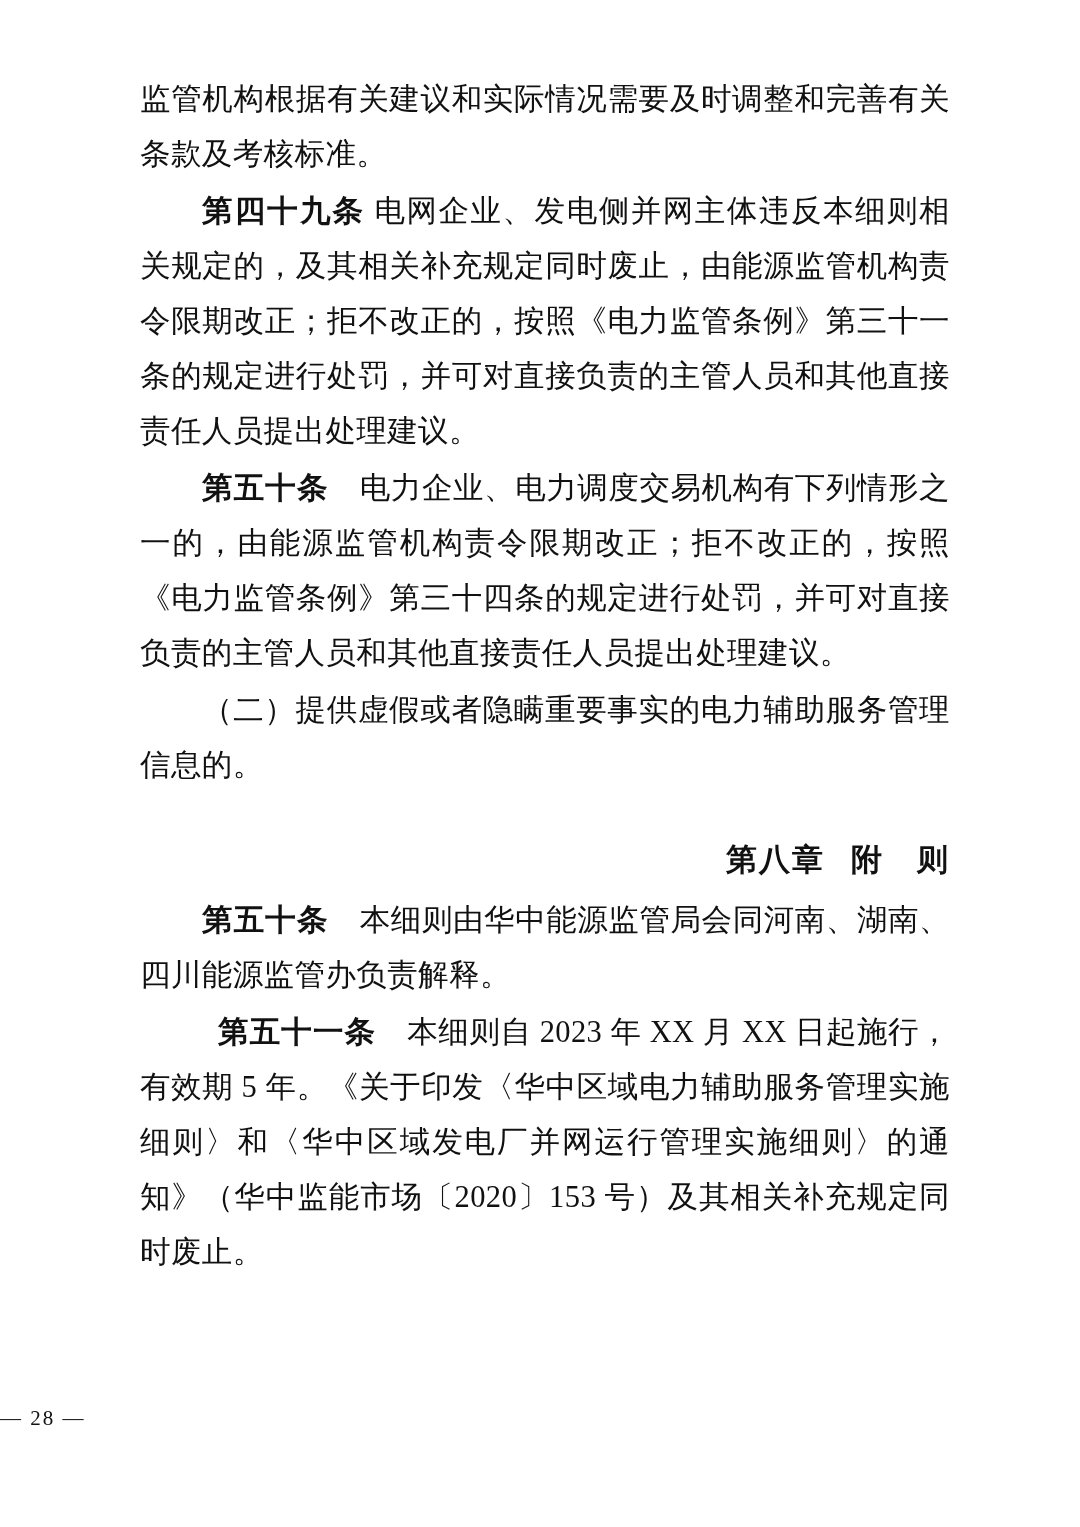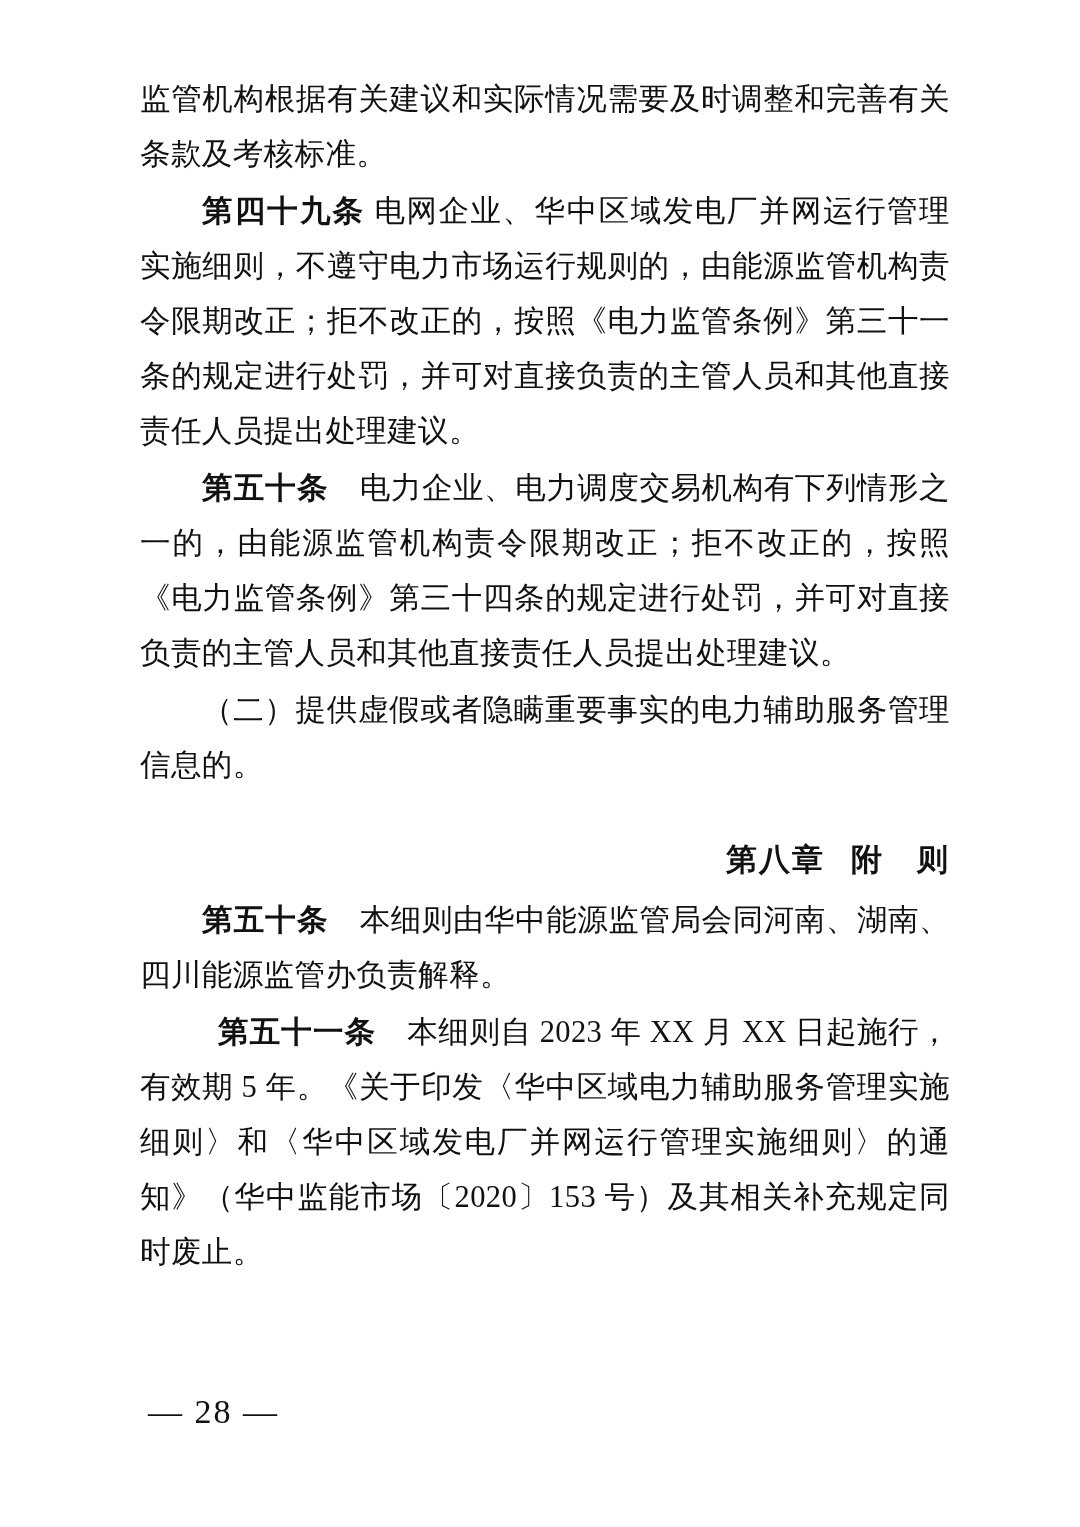--- a/index.html
+++ b/index.html
@@ -56,36 +56,35 @@
   .chapter-gap {
     display: inline-block;
     width: 26px;
   }
   .page-number {
     position: absolute;
     left: 0;
     right: 0;
     bottom: 96px;
     text-align: left;
-    padding-left: 148px;
-    font-size: 34px;
+    font-size: 21px;
     letter-spacing: 2px;
     color: #111;
     font-family: "Liberation Serif", "DejaVu Serif", serif;
   }
 </style>
 </head>
 <body>
 
 <div class="page">
 
   <p class="body-text para">监管机构根据有关建议和实际情况需要及时调整和完善有关条款及考核标准。</p>
 
   <p class="body-text para para-indent">
-    <span class="art-label">第四十九条</span><span> 电网企业、华中区域发电厂并网运行管理实施细则，不遵守电力市场运行规则的，由能源监管机构责令限期改正；拒不改正的，按照《电力监管条例》第三十一条的规定进行处罚，并可对直接负责的主管人员和其他直接责任人员提出处理建议。</span>
+    <span class="art-label">第四十九条</span><span> 电网企业、发电侧并网主体违反本细则相关规定的，及其相关补充规定同时废止，由能源监管机构责令限期改正；拒不改正的，按照《电力监管条例》第三十一条的规定进行处罚，并可对直接负责的主管人员和其他直接责任人员提出处理建议。</span>
   </p>
 
   <p class="body-text para para-indent">
     <span class="art-label">第五十条</span><span>　电力企业、电力调度交易机构有下列情形之一的，由能源监管机构责令限期改正；拒不改正的，按照《电力监管条例》第三十四条的规定进行处罚，并可对直接负责的主管人员和其他直接责任人员提出处理建议。</span>
   </p>
 
 
   <p class="body-text para para-indent">（二）提供虚假或者隐瞒重要事实的电力辅助服务管理信息的。</p>
 
 

